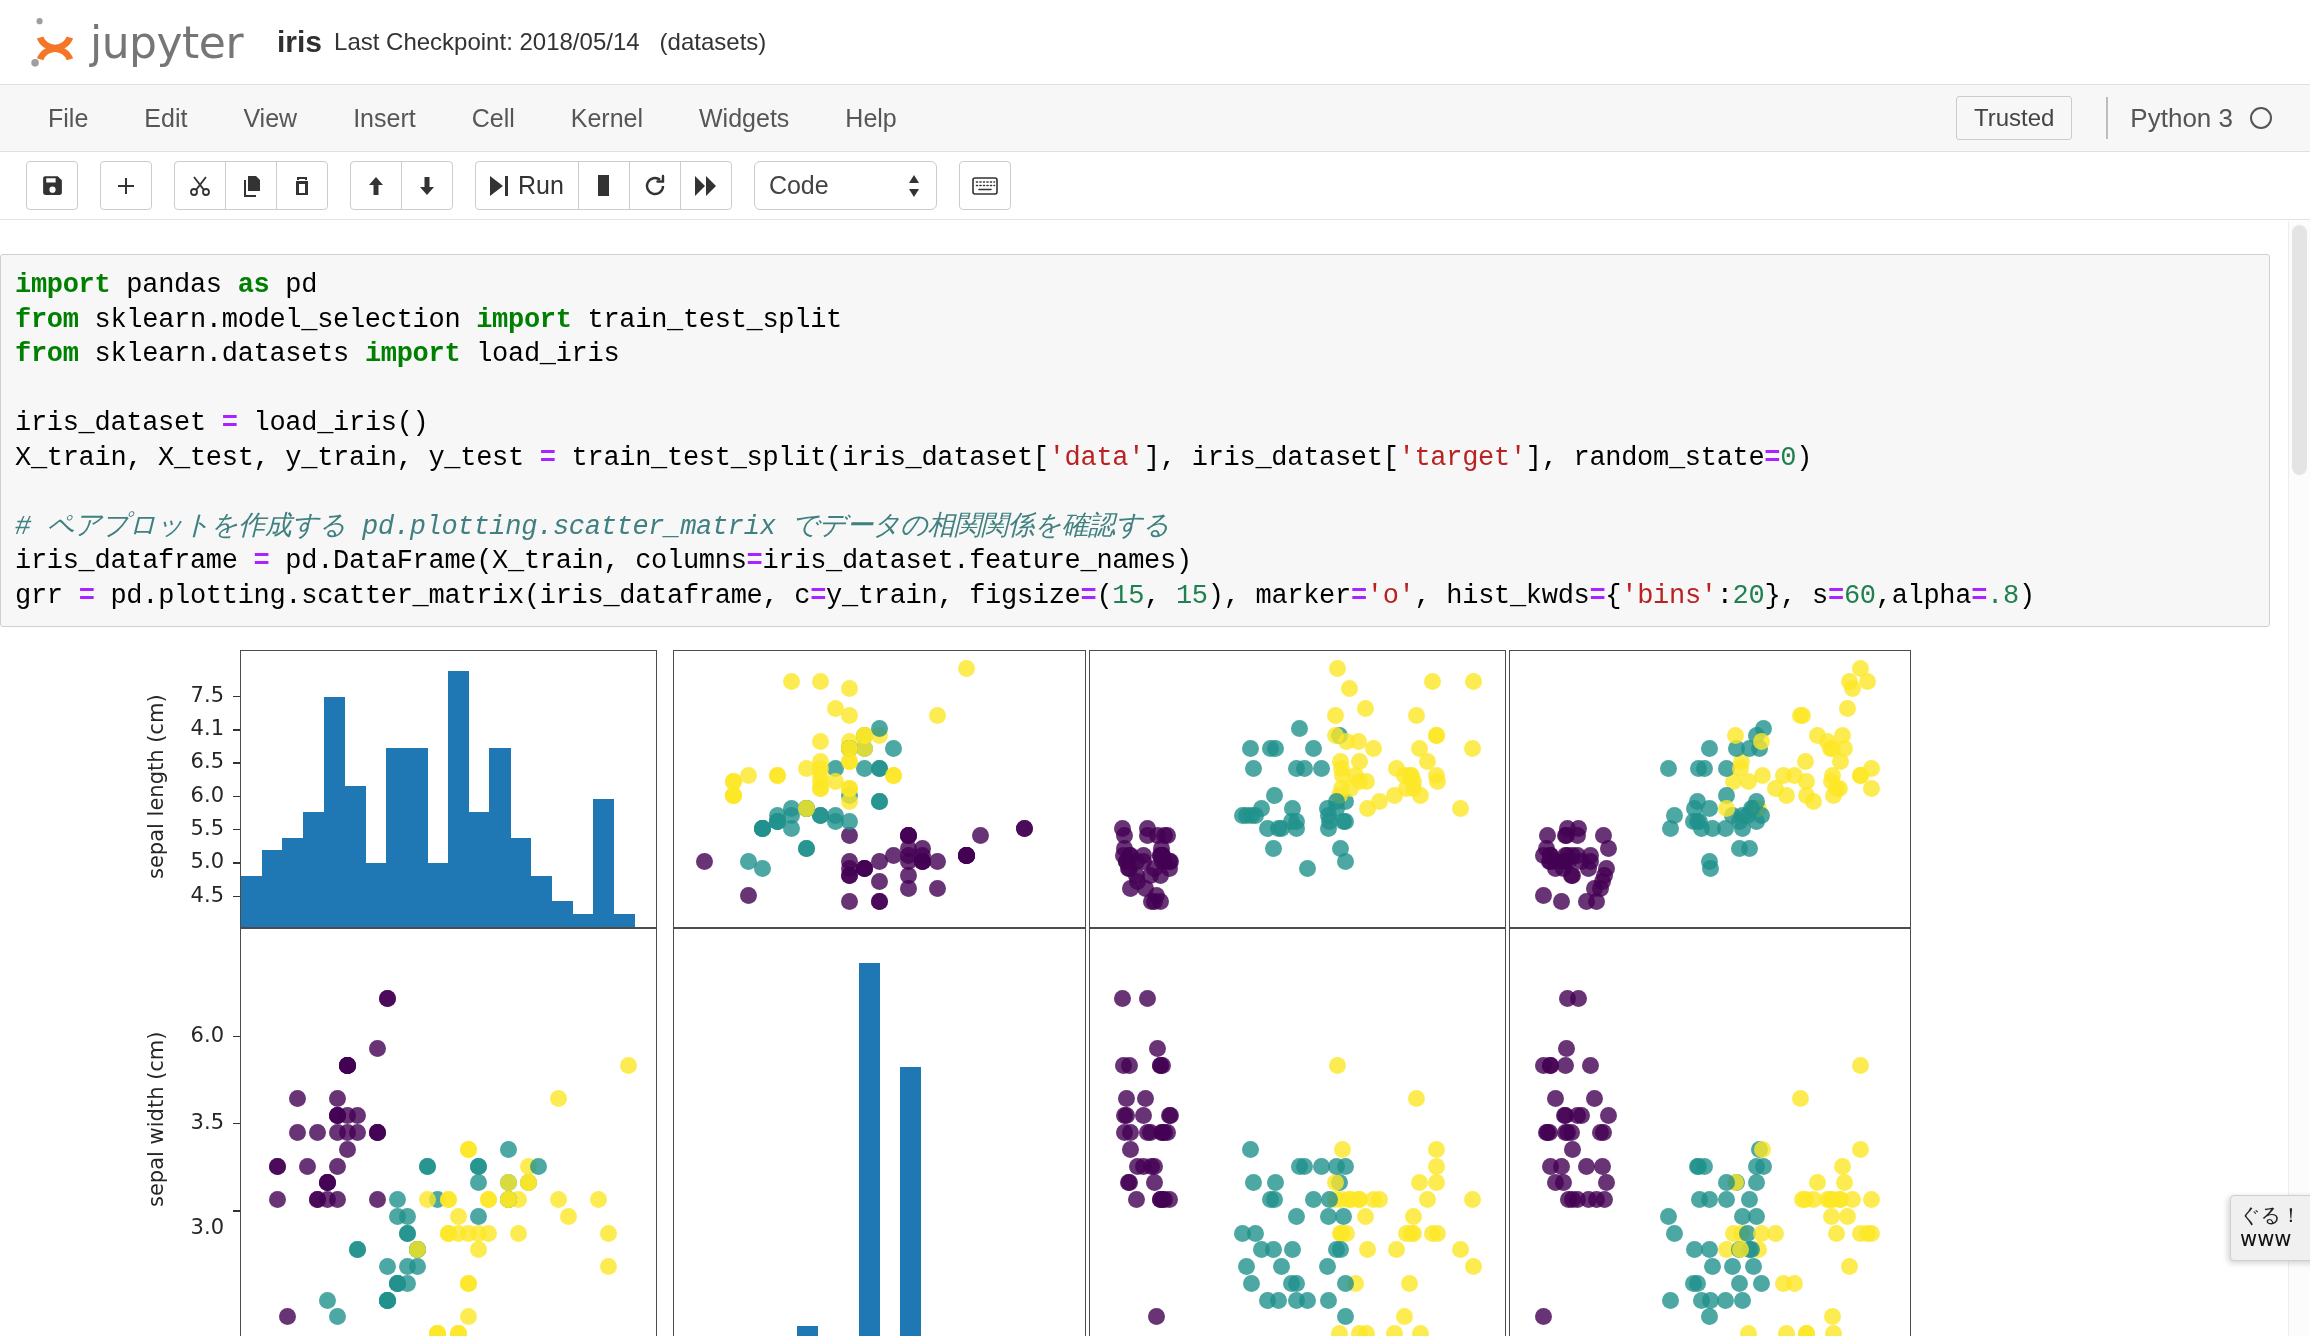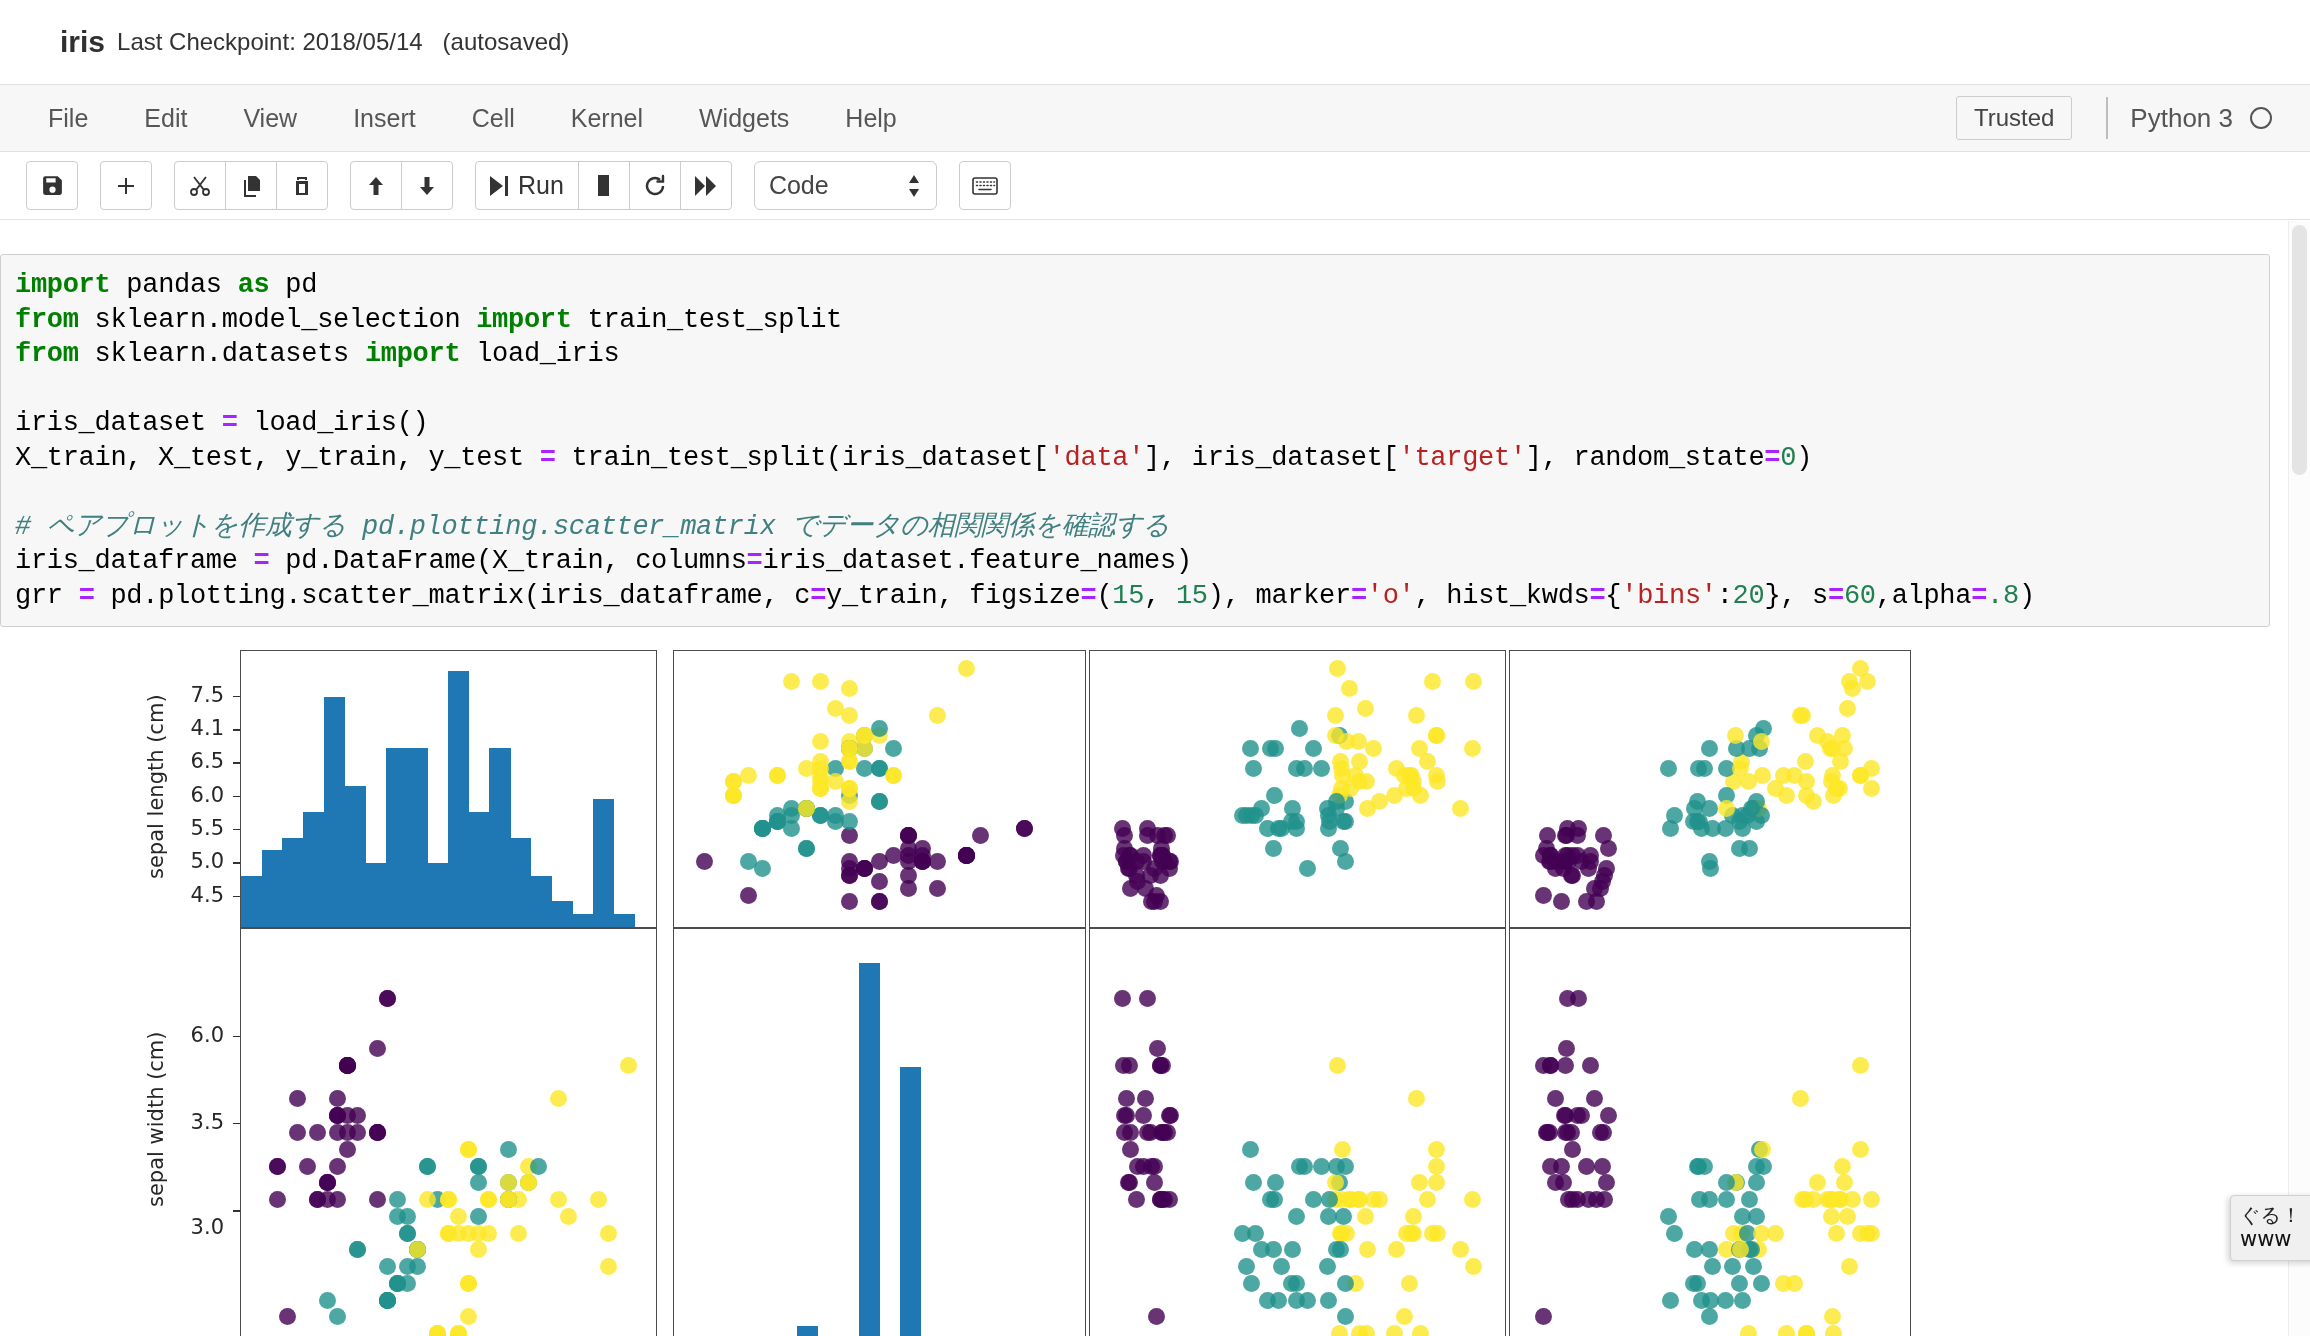--- a/index.html
+++ b/index.html
@@ -209,23 +209,34 @@
     font-family: "DejaVu Sans", sans-serif;
     z-index: 50;
   }
   .fw-l1 { font-size: 20px; color: #222; line-height: 24px; }
   .fw-l2 { font-size: 21px; color: #111; line-height: 25px; }
 </style>
 </head>
 <body>
 
 <div class="header">
+  <div class="logo-wrap">
+    <span class="jupyter-mark">
+      <svg viewBox="0 0 64 64" width="58" height="58">
+        <circle cx="15" cy="9" r="3.4" fill="#9e9e9e"></circle>
+        <circle cx="10" cy="55" r="4.2" fill="#9e9e9e"></circle>
+        <path d="M32 12 A22 22 0 0 1 52 26 L45 28 A15 15 0 0 0 32 19 A15 15 0 0 0 19 28 L12 26 A22 22 0 0 1 32 12 Z" fill="#f37726" transform="rotate(180 32 27)"></path>
+        <path d="M32 36 A22 22 0 0 1 52 50 L45 52 A15 15 0 0 0 32 43 A15 15 0 0 0 19 52 L12 50 A22 22 0 0 1 32 36 Z" fill="#f37726"></path>
+      </svg>
+    </span>
+    <span class="jupyter-word">jupyter</span>
+  </div>
   <span class="nb-title">iris</span>
   <span class="nb-checkpoint">Last Checkpoint: 2018/05/14</span>
-  <span class="nb-autosaved">(autosaved)</span>
+  <span class="nb-autosaved">(datasets)</span>
 
 </div>
 
 <div class="menubar">
   <div class="menu-items">
     <div class="menu-item">File</div>
     <div class="menu-item">Edit</div>
     <div class="menu-item">View</div>
     <div class="menu-item">Insert</div>
     <div class="menu-item">Cell</div>

